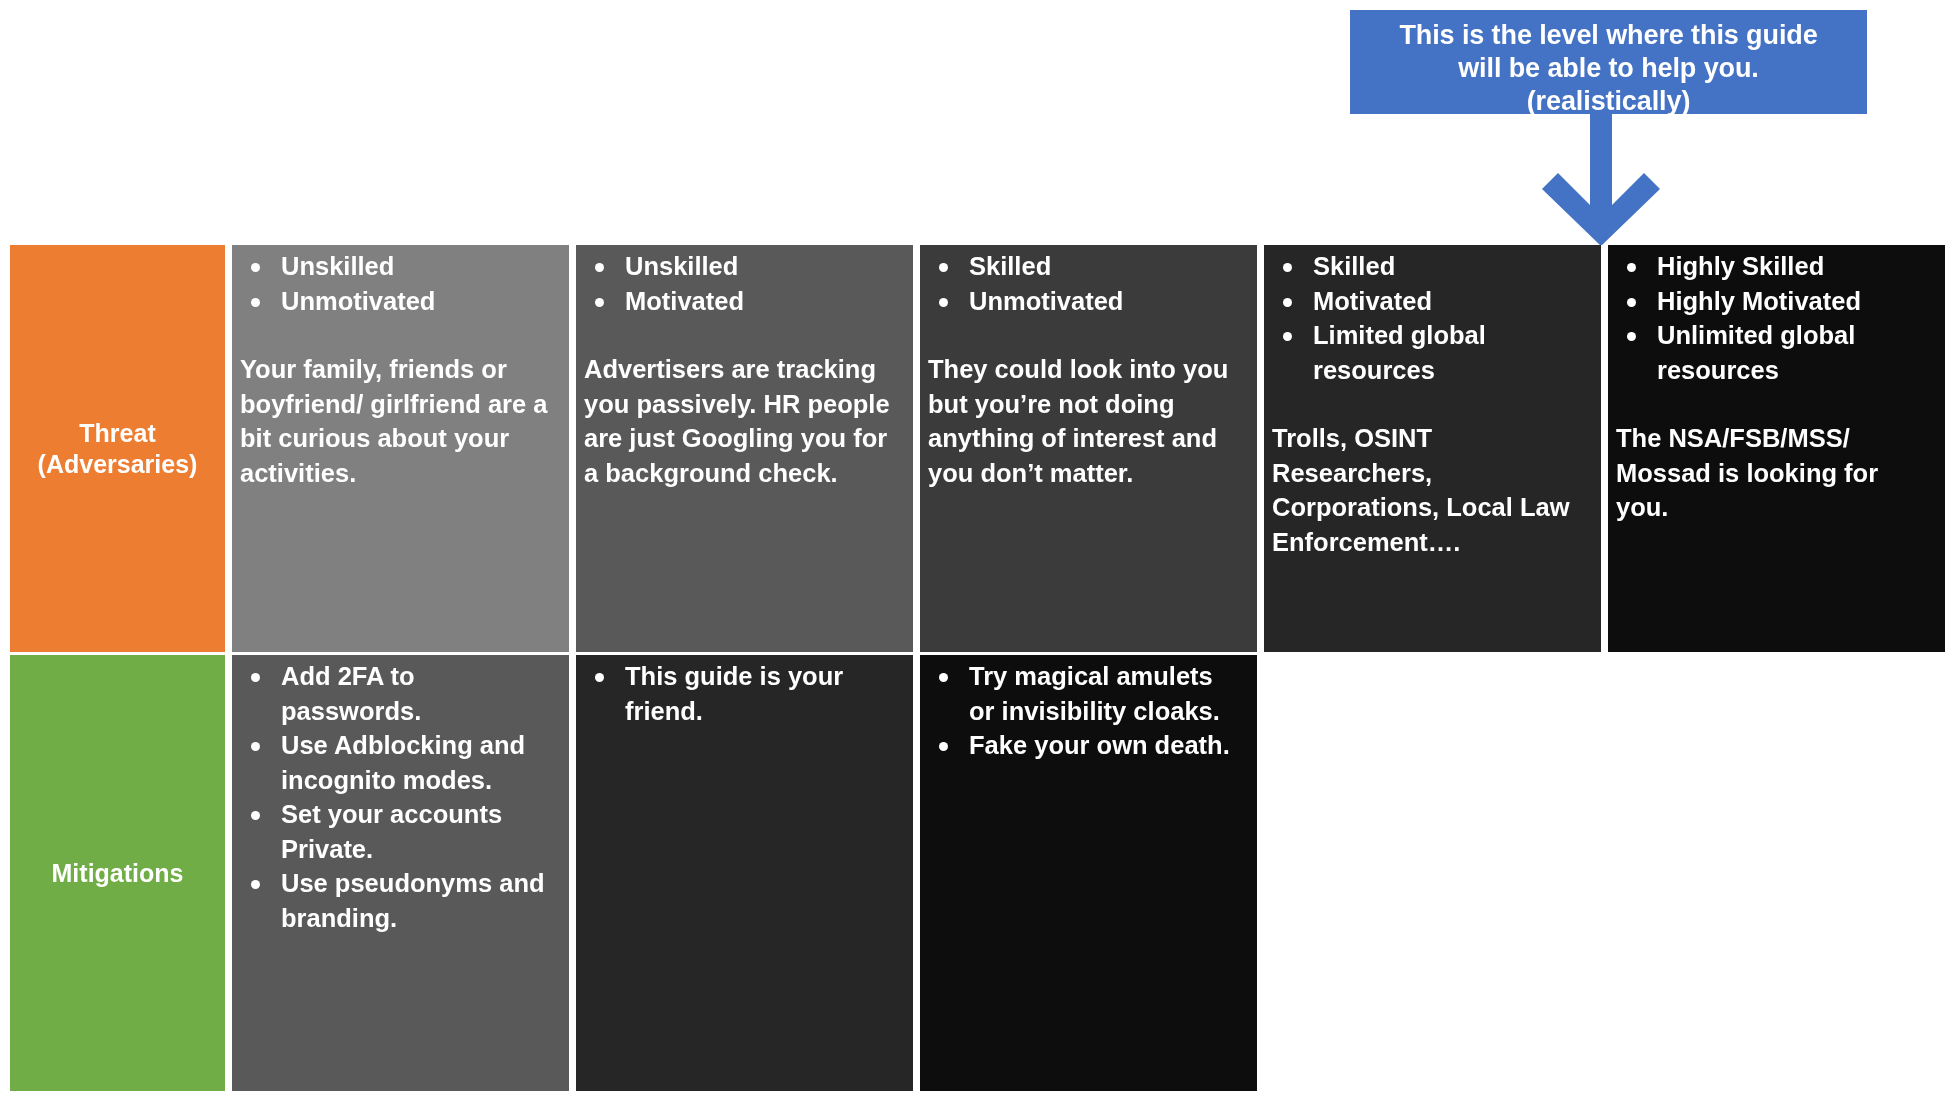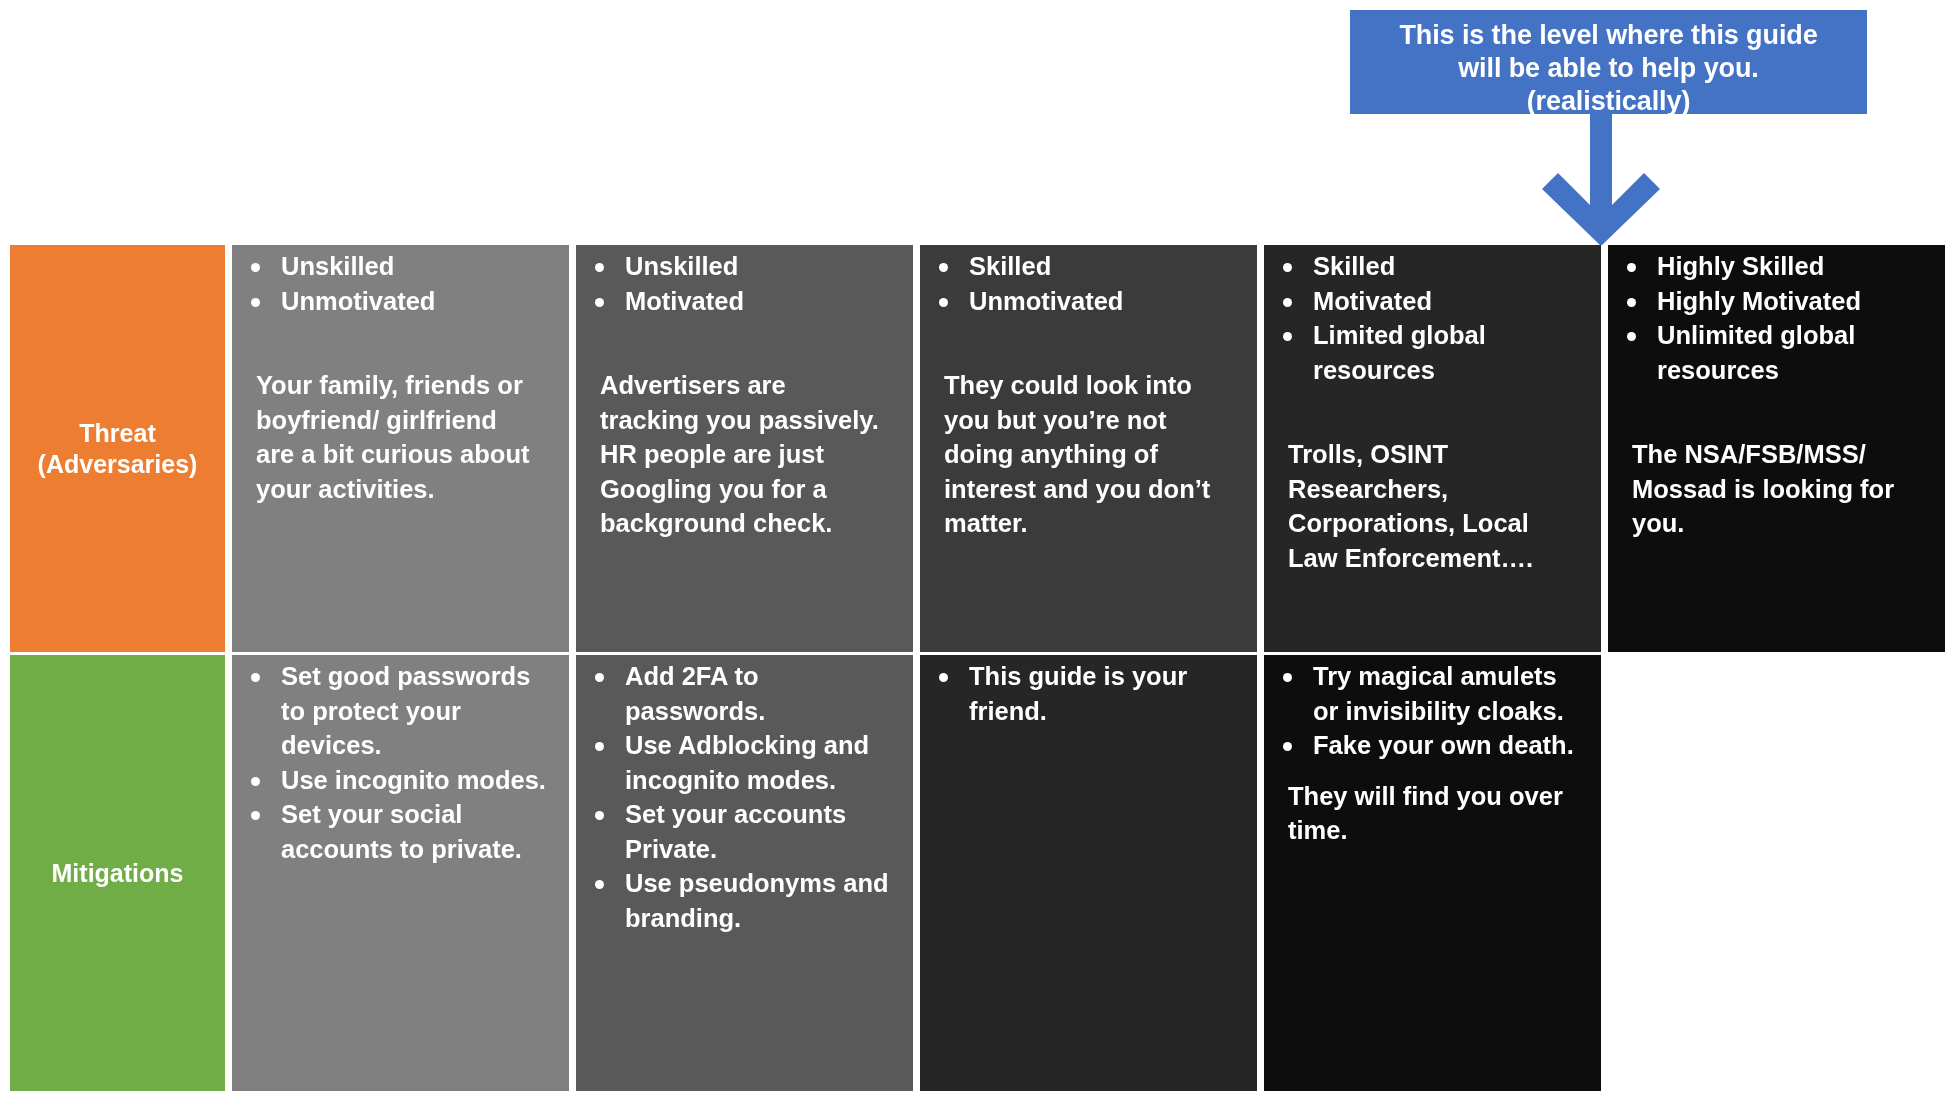--- a/index.html
+++ b/index.html
@@ -113,21 +113,21 @@
     top: 14px;
     width: 9px;
     height: 9px;
     border-radius: 50%;
     background: #ffffff;
   }
 
   .gap { height: 34px; }
 
   .para {
-    margin: 16px;
+    margin: 0;
     padding-left: 0;
   }
   .para.tight { padding-left: 0; }
 </style>
 </head>
 <body>
 
 <div id="page">
 
   <div class="callout-box">
@@ -207,29 +207,20 @@
         <p class="para">The NSA/FSB/MSS/ Mossad is looking for you.</p>
       </div>
     </div>
 
     <div class="cell rowhead mitig">
       <div>
         <span class="hl">Mitigations</span>
       </div>
     </div>
 
-    <div class="cell lvl1">
-      <div class="content">
-        <ul class="bullets">
-          <li>Set good passwords to protect your devices.</li>
-          <li>Use incognito modes.</li>
-          <li>Set your social accounts to private.</li>
-        </ul>
-      </div>
-    </div>
 
     <div class="cell lvl2">
       <div class="content">
         <ul class="bullets">
           <li>Add 2FA to passwords.</li>
           <li>Use Adblocking and incognito modes.</li>
           <li>Set your accounts Private.</li>
           <li>Use pseudonyms and branding.</li>
         </ul>
       </div>
@@ -243,18 +234,17 @@
         </ul>
       </div>
     </div>
 
     <div class="cell lvl5">
       <div class="content">
         <ul class="bullets">
           <li>Try magical amulets or invisibility cloaks.</li>
           <li>Fake your own death.</li>
         </ul>
-        <p class="para tight">They will find you over time.</p>
       </div>
     </div>
 
   </div>
 </div>
 
 </body></html>

